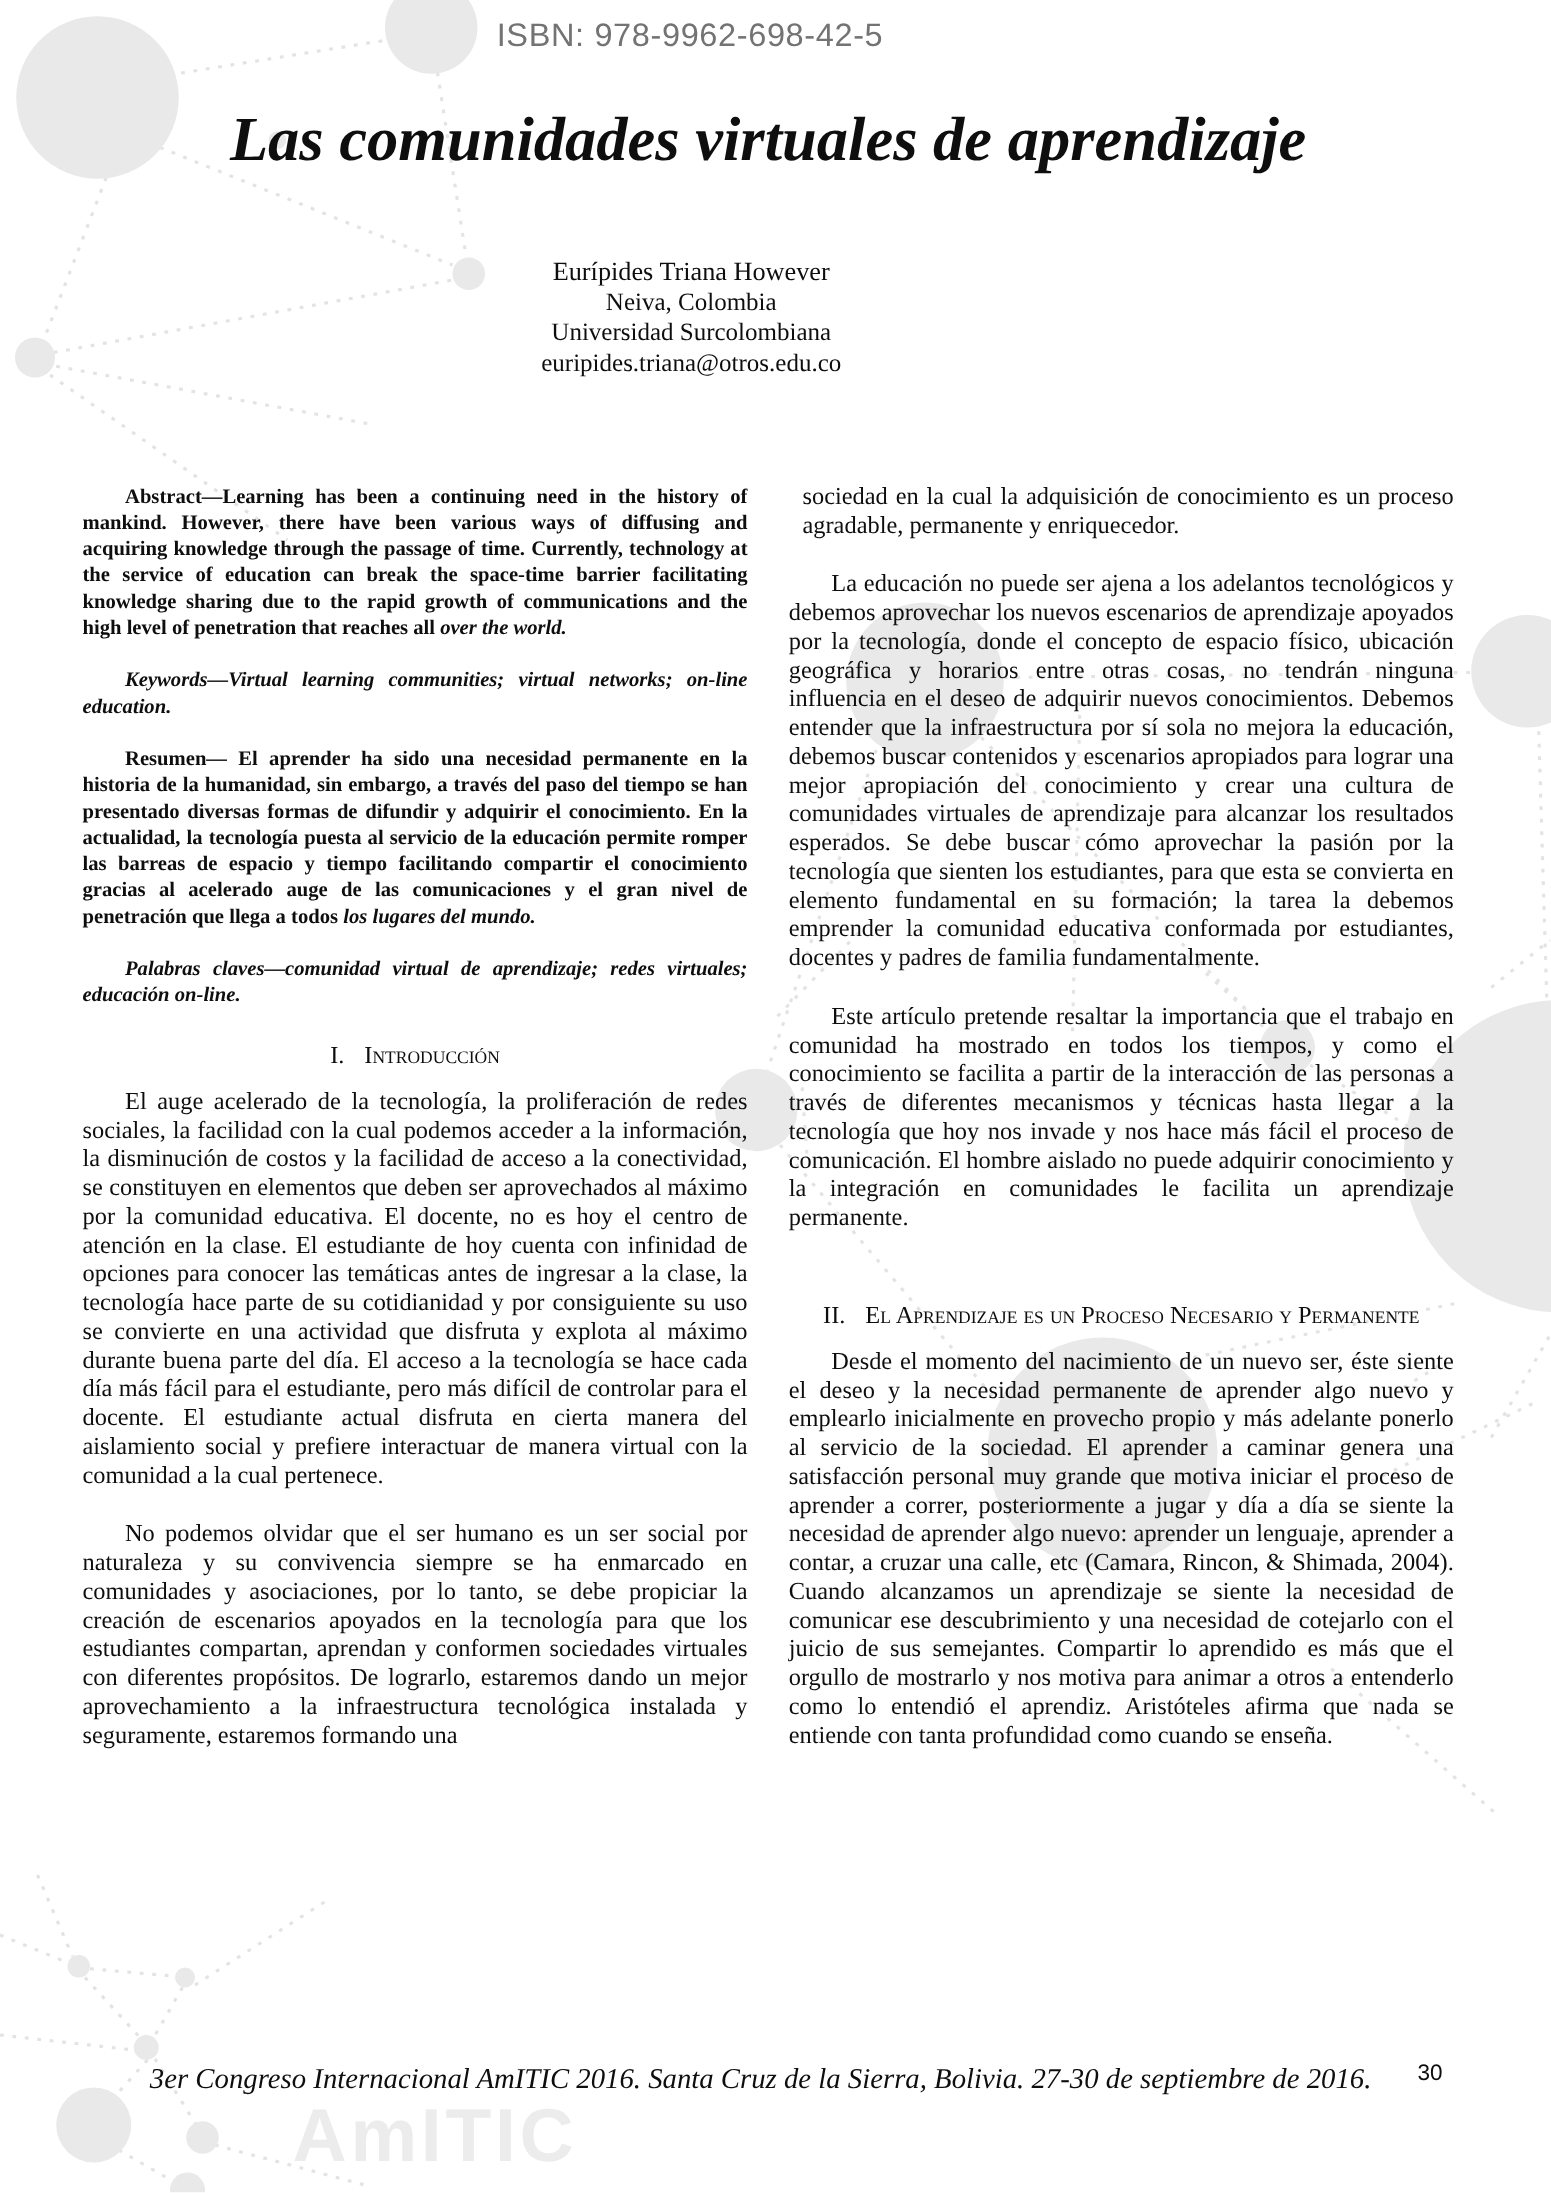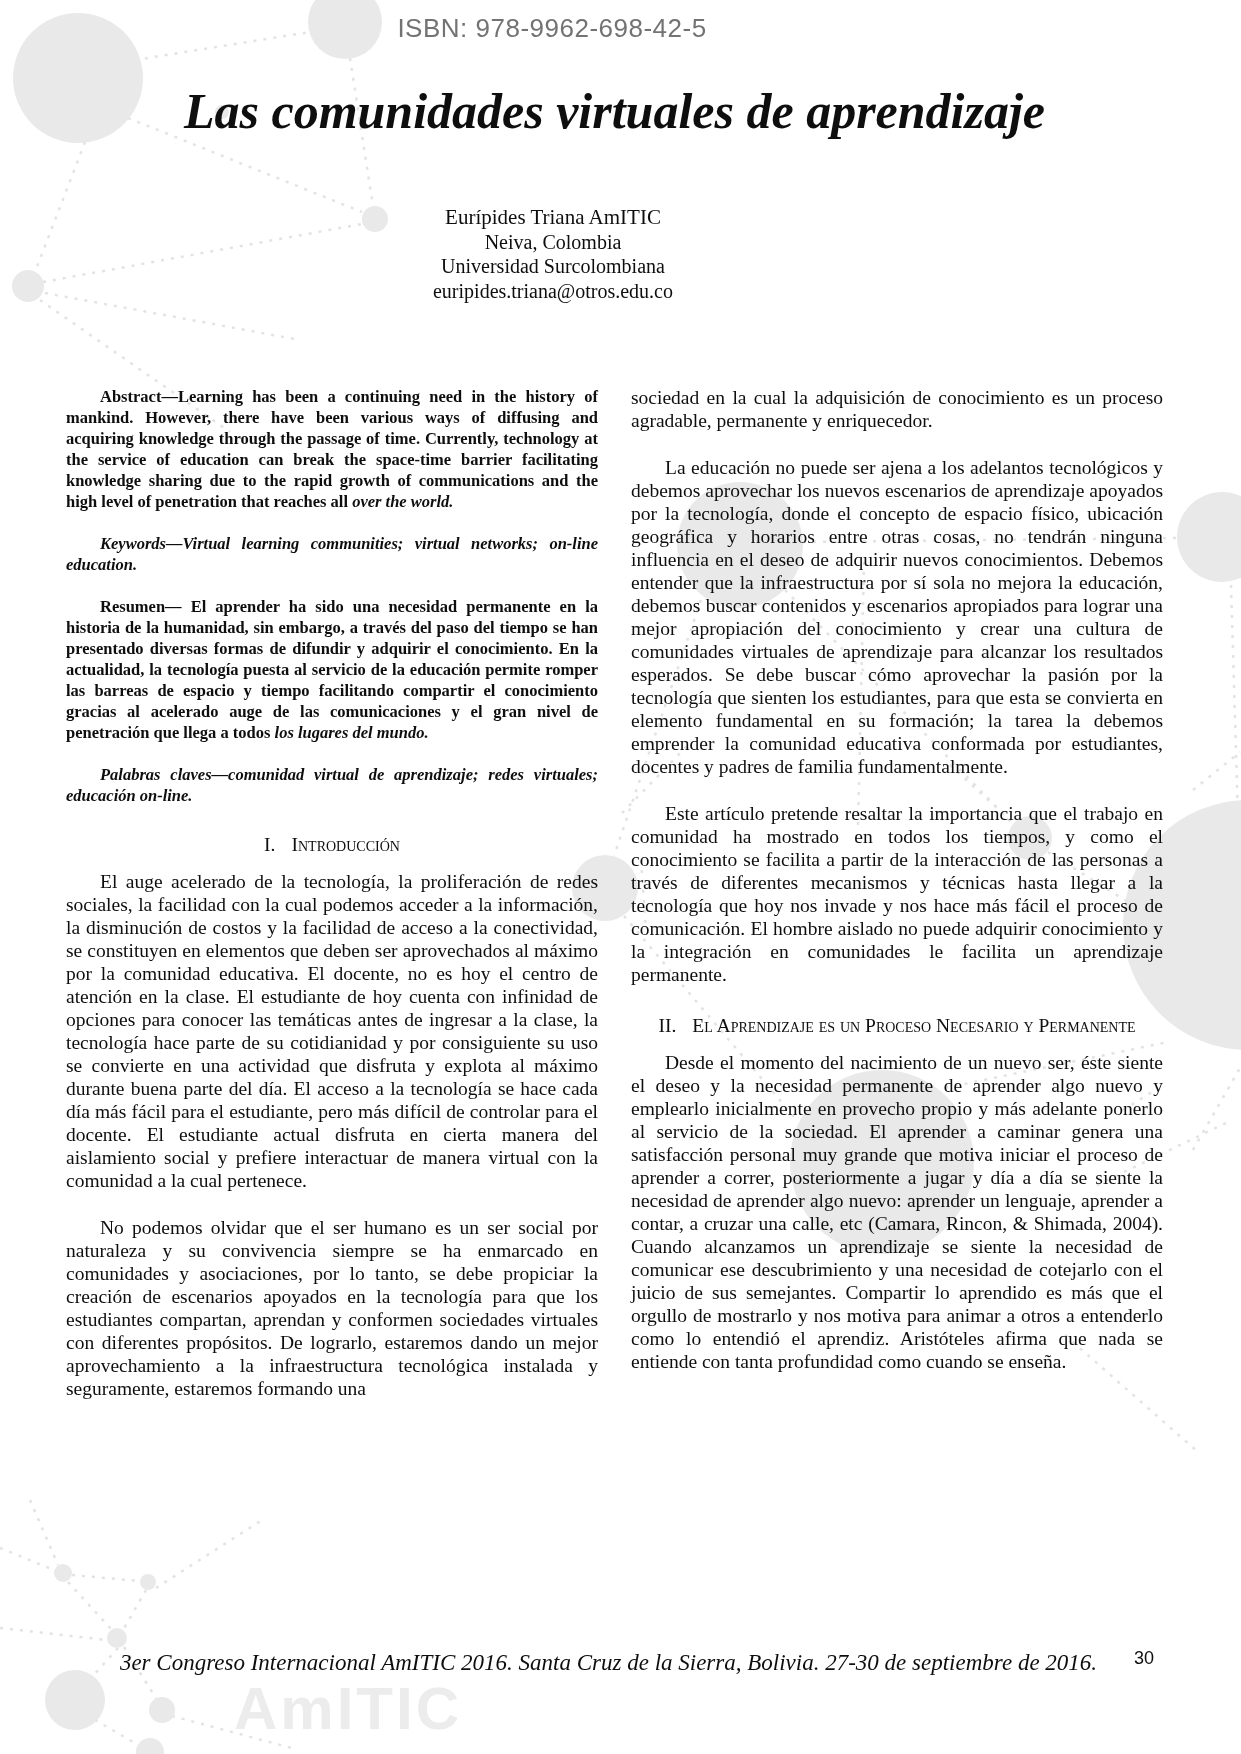--- a/index.html
+++ b/index.html
@@ -28,32 +28,32 @@
     text-align:center; font-size:20px; line-height:24.5px;
   }
   .author-name { font-size:21px; }
   .col {
     position:absolute; top:386px; width:532px; z-index:1;
     font-size:19.5px; line-height:23px; text-align:justify;
   }
   .col-left  { left:66px; }
   .col-right { left:631px; }
   .col p { margin:0; text-indent:34px; }
-  .col p.noindent { text-indent:0; }
+  .col p.noindent { text-indent:0;margin-left:11px; }
   p.meta { font-size:16.5px; line-height:21px; font-weight:bold; }
   p.meta .lbl { }
   p.meta .tail { font-style:italic; }
   p.metaitalic { font-size:16.5px; line-height:21px; font-weight:bold; font-style:italic; }
   .mt { margin-top:21px !important; }
   .mtb { margin-top:24px !important; }
   h2.heading {
     margin:26px 0 13px; text-indent:0; text-align:center;
     font-size:19.5px; font-weight:normal; font-variant:small-caps; line-height:25px;
   }
-  h2.heading2 { margin-top:27px; }
+  h2.heading2 { margin-top:54px; }
   .h-num { font-variant:normal; margin-right:16px; }
   .footer {
     position:absolute; top:1650px; left:66px; width:1085px; z-index:1;
     text-align:center; font-style:italic; font-size:23px;
   }
   .pageno {
     position:absolute; top:1648px; left:1124px; width:40px; z-index:1;
     font-family:"Liberation Sans","DejaVu Sans",sans-serif; font-size:18px; text-align:center;
   }
 </style>
@@ -120,21 +120,21 @@
     </g>
   </svg>
 
   <div class="watermark">AmITIC</div>
 
   <div class="isbn">ISBN: 978-9962-698-42-5</div>
 
   <h1 class="title">Las comunidades virtuales de aprendizaje</h1>
 
   <div class="authors">
-    <div class="author-name">Eurípides Triana AmITIC</div>
+    <div class="author-name">Eurípides Triana However</div>
     <div>Neiva, Colombia</div>
     <div>Universidad Surcolombiana</div>
     <div>euripides.triana@otros.edu.co</div>
   </div>
 
   <div class="col col-left">
     <p class="meta"><span class="lbl">Abstract</span><span>—Learning has been a continuing need in the history of mankind. However, there have been various ways of diffusing and acquiring knowledge through the passage of time. Currently, technology at the service of education can break the space-time barrier facilitating knowledge sharing due to the rapid growth of communications and the high level of penetration that reaches all </span><span class="tail">over the world.</span></p>
 
     <p class="metaitalic mt">Keywords—Virtual learning communities; virtual networks; on-line education.</p>
 

